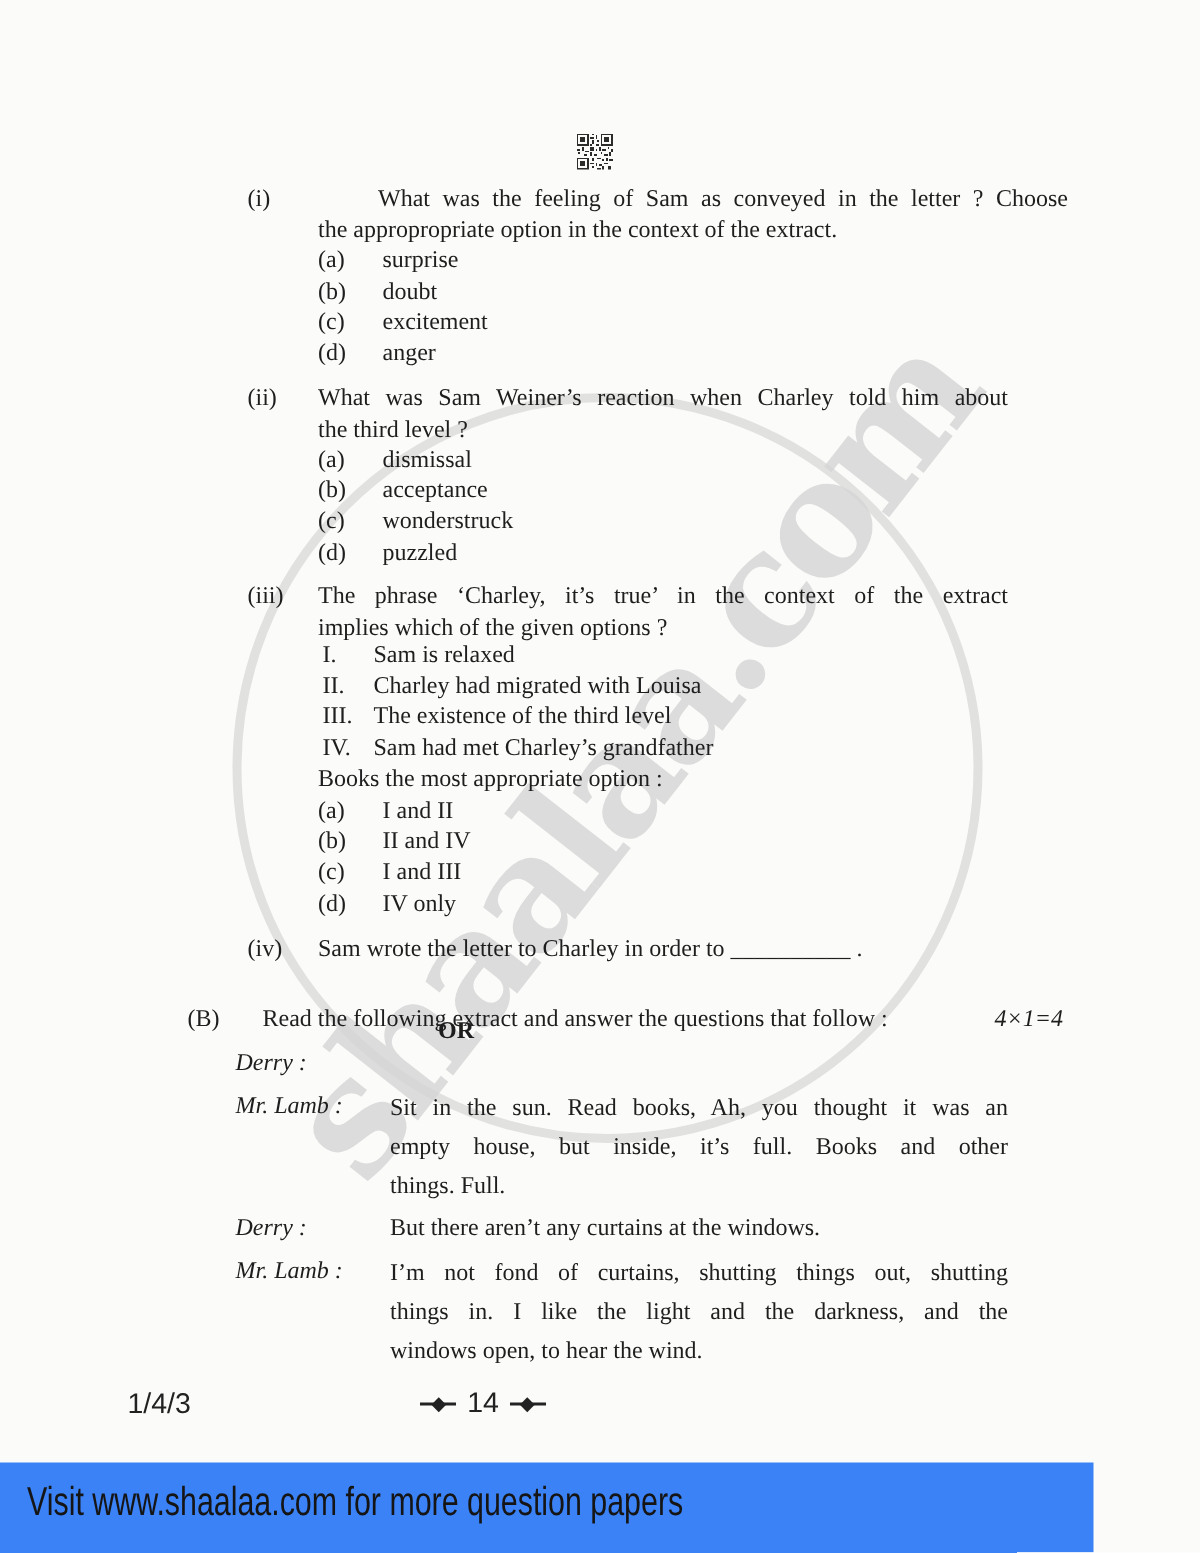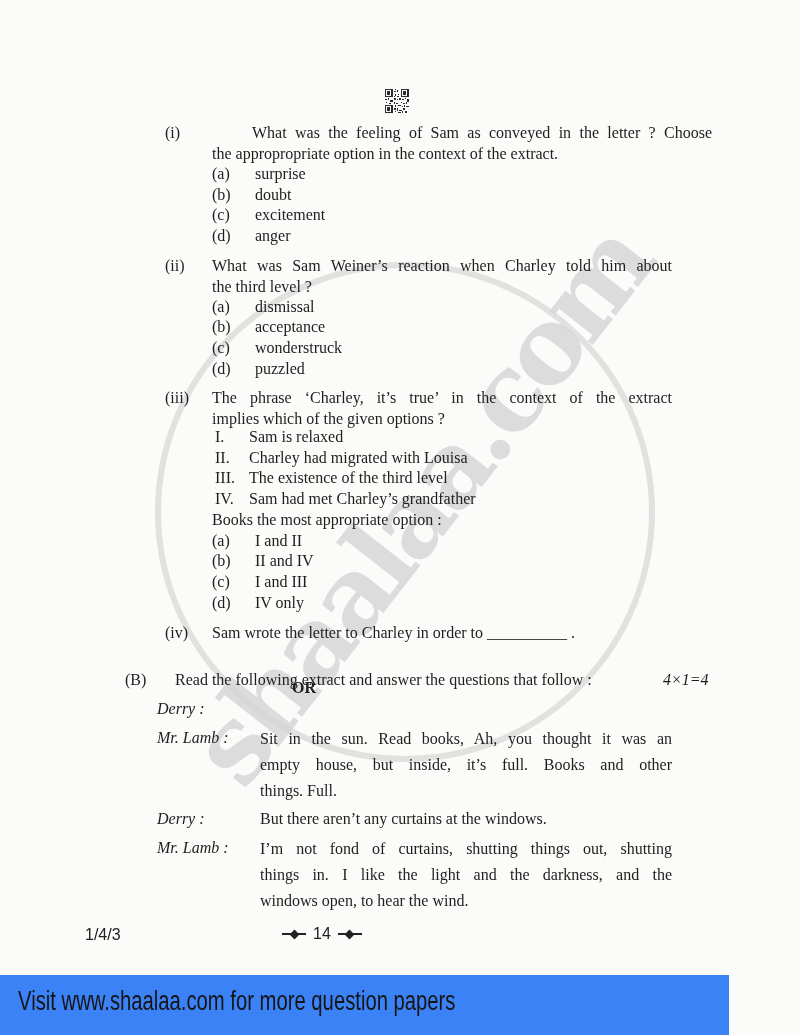--- a/index.html
+++ b/index.html
@@ -32,21 +32,21 @@
   .wm-text {
     left:420px; top:505px; z-index:0;
     transform:translate(-50%,-50%) rotate(-52deg);
     font-family:"DejaVu Serif",serif; font-weight:bold;
     font-size:106px; letter-spacing:-6px; color:#d5d5d5;
     white-space:nowrap; opacity:.8;
   }
   .content { position:absolute; inset:0; z-index:1; }
 
   
-  .footer-font { font-family:"Liberation Sans","DejaVu Sans",sans-serif; font-size:16px; color:#222; }
+  .footer-font { font-family:"Liberation Sans","DejaVu Sans",sans-serif; font-size:19px; color:#222; }
   .pagemark { left:0; top:925px; width:644px; display:flex; justify-content:center; align-items:center; gap:7px; }
   .star { position:relative; width:24px; height:13px; }
   .star::before { content:""; position:absolute; left:0; right:0; top:5.5px; height:1.6px; background:#222; }
   .star::after { content:""; position:absolute; left:8.5px; top:3px; width:7px; height:7px; background:#222; transform:rotate(45deg); }
 
   
   .banner-band { position:absolute; left:0; top:975px; width:729px; height:60px; background:#3b82f6; z-index:2; }
   .banner-text {
     position:absolute; left:18px; top:11px;
     font-family:"Liberation Sans","DejaVu Sans",sans-serif;

